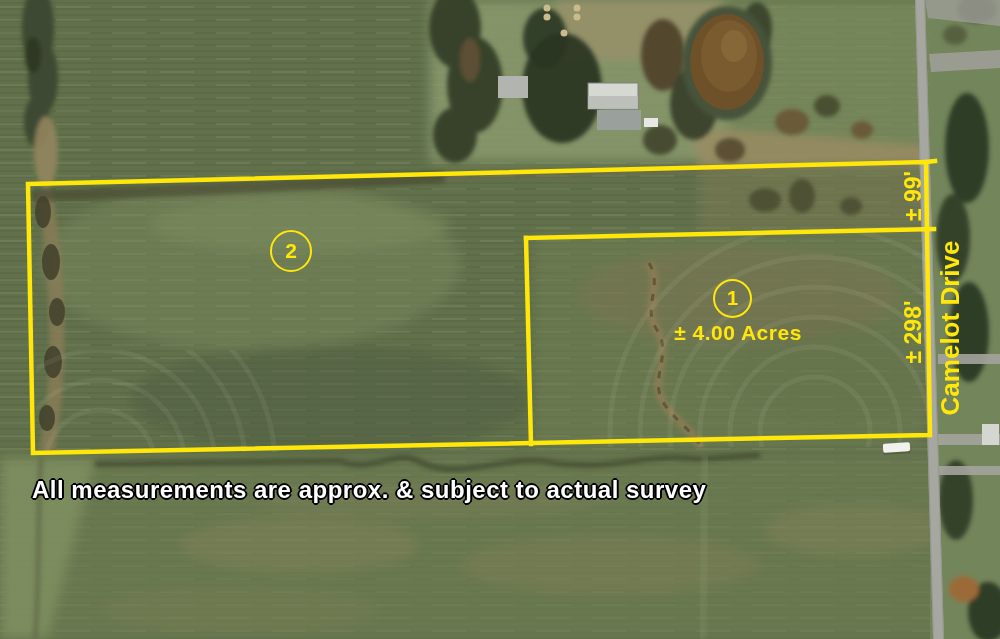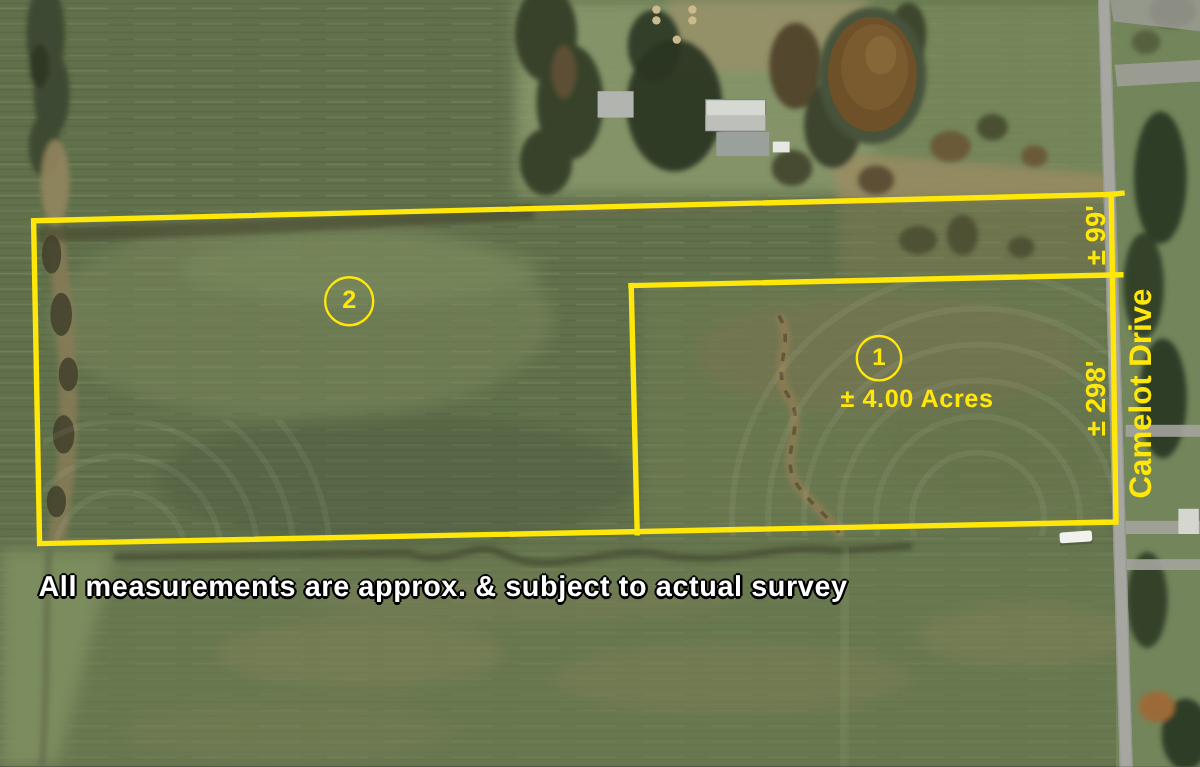--- a/index.html
+++ b/index.html
@@ -15,21 +15,21 @@
   .overlay-label{position:absolute;color:var(--boundary-yellow);font-weight:bold;white-space:nowrap;}
   .parcel-circle{
     position:absolute;border:2px solid var(--boundary-yellow);border-radius:50%;
     display:flex;align-items:center;justify-content:center;
     color:var(--boundary-yellow);font-weight:bold;
   }
   .circle-2{left:270px;top:230px;width:38px;height:38px;font-size:21px;}
   .circle-1{left:713px;top:279px;width:35px;height:35px;font-size:20px;}
   .acres{font-size:21px;letter-spacing:.5px;text-align:center;}
   .acres-2{left:205px;top:283px;width:180px;line-height:25px;}
-  .acres-1{left:648px;top:320px;width:180px;line-height:25px;text-align:right;}
+  .acres-1{left:648px;top:320px;width:180px;line-height:25px;}
   .rot{transform:rotate(-90deg);text-align:center;}
   .meas{font-size:23px;}
   .meas-99{left:858px;top:184px;width:110px;height:24px;line-height:24px;}
   .meas-298{left:846px;top:320px;width:134px;height:24px;line-height:24px;}
   .road-label{left:842px;top:314px;width:216px;height:28px;line-height:28px;font-size:26px;}
   .disclaimer{
     position:absolute;left:0;top:476px;width:1000px;
     font-size:24px;font-weight:bold;letter-spacing:.5px;
     color:var(--disclaimer-fill);
     text-shadow:

